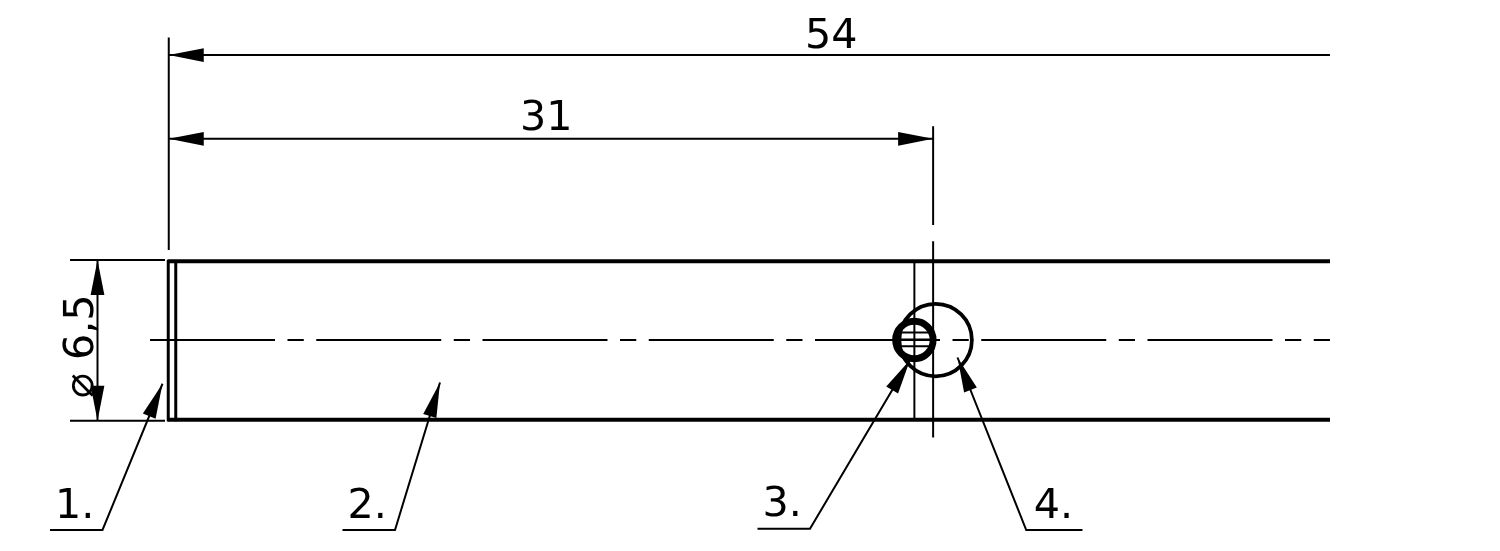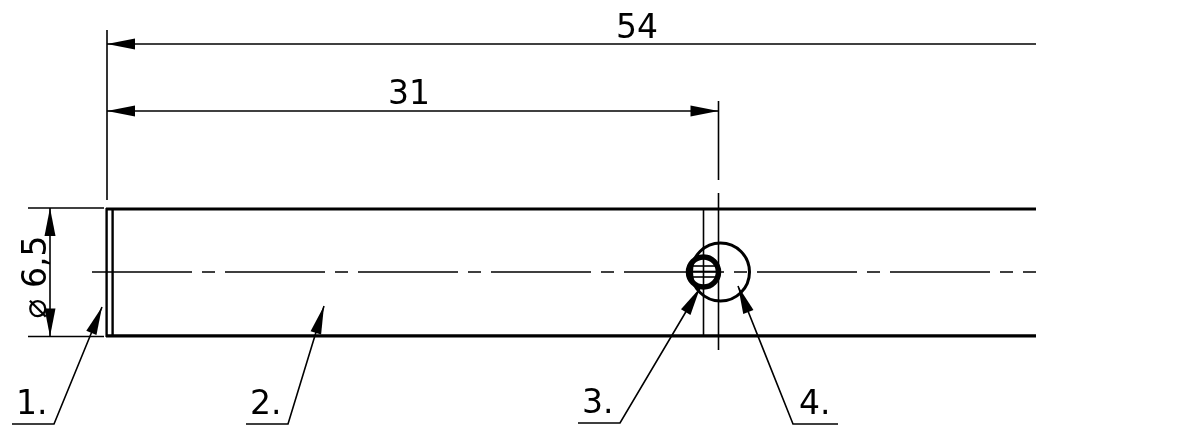--- a/index.html
+++ b/index.html
@@ -6,20 +6,21 @@
     margin: 0;
     padding: 0;
     background: #ffffff;
   }
   .canvas {
     position: relative;
     width: 1036px;
     height: 441px;
     background: #ffffff;
     overflow: hidden;
+    padding-left: 28px;
   }
   svg text {
     font-family: "DejaVu Sans", "Liberation Sans", sans-serif;
     font-size: 33px;
     fill: #000000;
   }
 </style>
 </head>
 <body>
 

